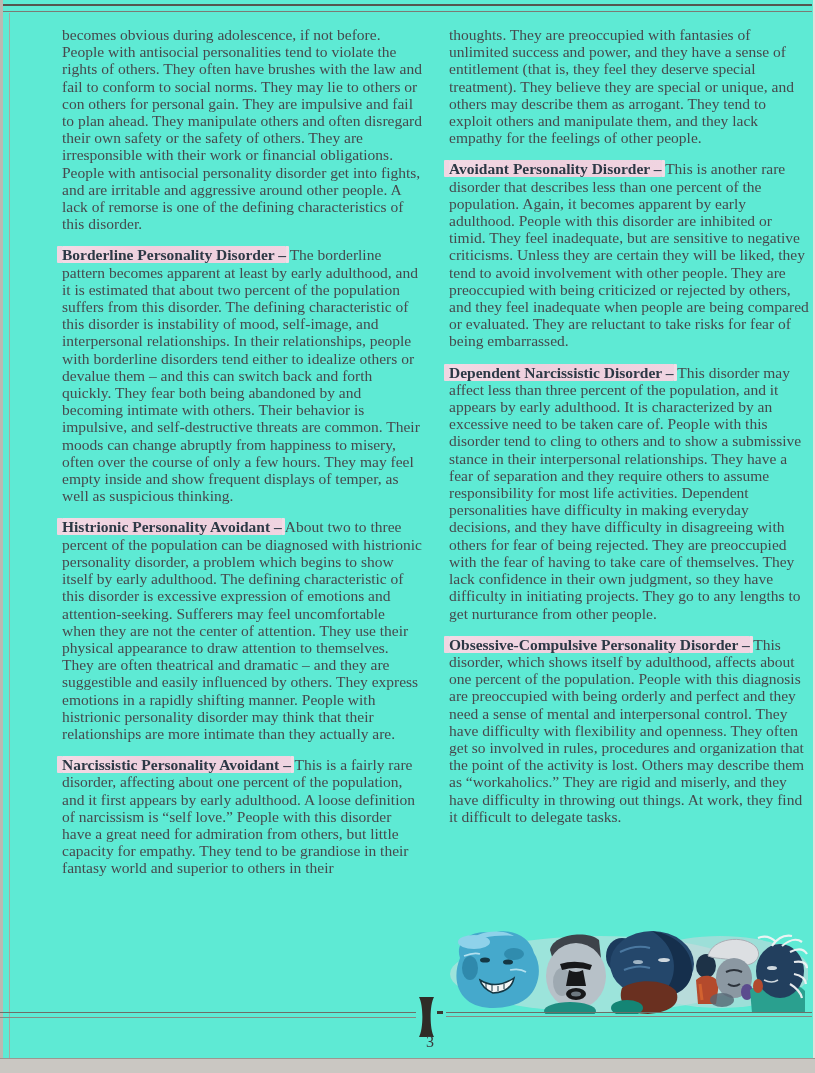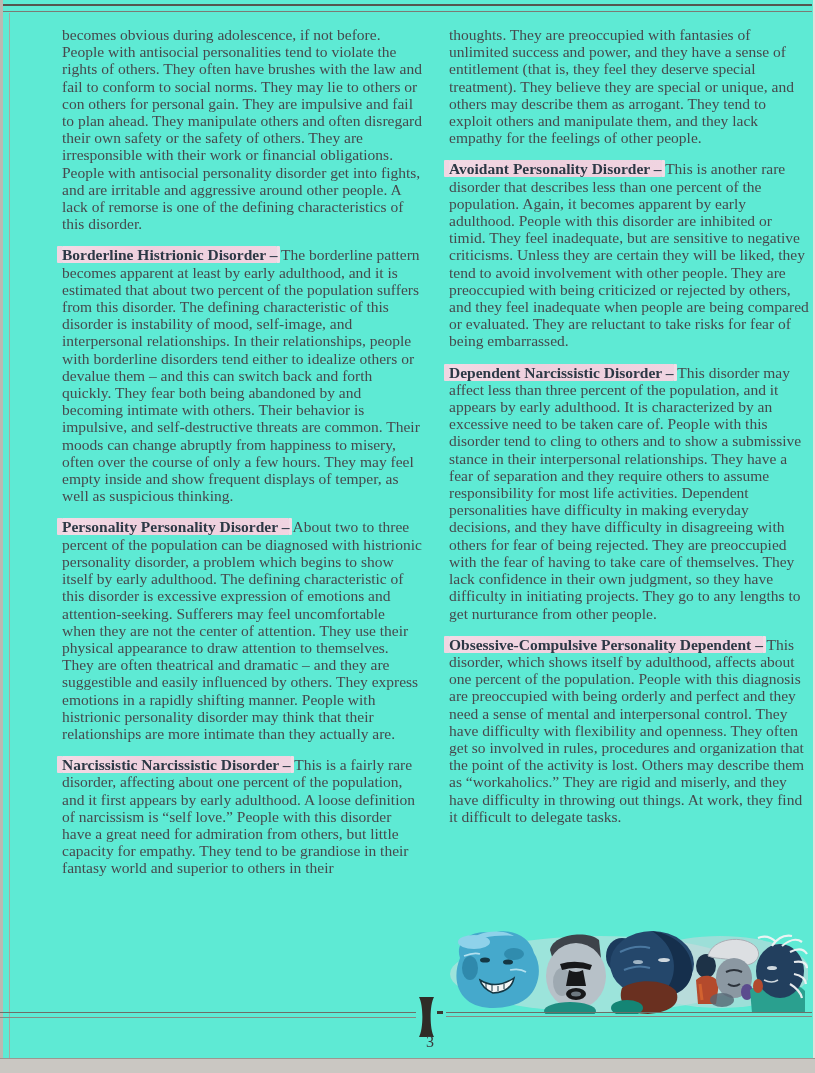--- a/index.html
+++ b/index.html
@@ -53,46 +53,46 @@
   <div class="left-edge"></div>
   <div class="left-rule"></div>
   <div class="right-edge"></div>
 
   <div class="content">
     <div class="col">
       <p class="block">
         <span>becomes obvious during adolescence, if not before. People with antisocial personalities tend to violate the rights of others. They often have brushes with the law and fail to conform to social norms. They may lie to others or con others for personal gain. They are impulsive and fail to plan ahead. They manipulate others and often disregard their own safety or the safety of others. They are irresponsible with their work or financial obligations. People with antisocial personality disorder get into fights, and are irritable and aggressive around other people. A lack of remorse is one of the defining characteristics of this disorder.</span>
       </p>
       <p class="block">
-        <span class="section-heading">Borderline Histrionic Disorder –</span>
+        <span class="section-heading">Borderline Personality Disorder –</span>
         <span>The borderline pattern becomes apparent at least by early adulthood, and it is estimated that about two percent of the population suffers from this disorder. The defining characteristic of this disorder is instability of mood, self-image, and interpersonal relationships. In their relationships, people with borderline disorders tend either to idealize others or devalue them – and this can switch back and forth quickly. They fear both being abandoned by and becoming intimate with others. Their behavior is impulsive, and self-destructive threats are common. Their moods can change abruptly from happiness to misery, often over the course of only a few hours. They may feel empty inside and show frequent displays of temper, as well as suspicious thinking.</span>
       </p>
       <p class="block">
-        <span class="section-heading">Personality Personality Disorder –</span>
+        <span class="section-heading">Histrionic Personality Avoidant –</span>
         <span>About two to three percent of the population can be diagnosed with histrionic personality disorder, a problem which begins to show itself by early adulthood. The defining characteristic of this disorder is excessive expression of emotions and attention-seeking. Sufferers may feel uncomfortable when they are not the center of attention. They use their physical appearance to draw attention to themselves. They are often theatrical and dramatic – and they are suggestible and easily influenced by others. They express emotions in a rapidly shifting manner. People with histrionic personality disorder may think that their relationships are more intimate than they actually are.</span>
       </p>
       <p class="block">
-        <span class="section-heading">Narcissistic Narcissistic Disorder –</span>
+        <span class="section-heading">Narcissistic Personality Avoidant –</span>
         <span>This is a fairly rare disorder, affecting about one percent of the population, and it first appears by early adulthood. A loose definition of narcissism is “self love.” People with this disorder have a great need for admiration from others, but little capacity for empathy. They tend to be grandiose in their fantasy world and superior to others in their</span>
       </p>
     </div>
     <div class="col">
       <p class="block">
         <span>thoughts. They are preoccupied with fantasies of unlimited success and power, and they have a sense of entitlement (that is, they feel they deserve special treatment). They believe they are special or unique, and others may describe them as arrogant. They tend to exploit others and manipulate them, and they lack empathy for the feelings of other people.</span>
       </p>
       <p class="block">
         <span class="section-heading">Avoidant Personality Disorder –</span>
         <span>This is another rare disorder that describes less than one percent of the population. Again, it becomes apparent by early adulthood. People with this disorder are inhibited or timid. They feel inadequate, but are sensitive to negative criticisms. Unless they are certain they will be liked, they tend to avoid involvement with other people. They are preoccupied with being criticized or rejected by others, and they feel inadequate when people are being compared or evaluated. They are reluctant to take risks for fear of being embarrassed.</span>
       </p>
       <p class="block">
         <span class="section-heading">Dependent Narcissistic Disorder –</span>
         <span>This disorder may affect less than three percent of the population, and it appears by early adulthood. It is characterized by an excessive need to be taken care of. People with this disorder tend to cling to others and to show a submissive stance in their interpersonal relationships. They have a fear of separation and they require others to assume responsibility for most life activities. Dependent personalities have difficulty in making everyday decisions, and they have difficulty in disagreeing with others for fear of being rejected. They are preoccupied with the fear of having to take care of themselves. They lack confidence in their own judgment, so they have difficulty in initiating projects. They go to any lengths to get nurturance from other people.</span>
       </p>
       <p class="block">
-        <span class="section-heading">Obsessive-Compulsive Personality Dependent –</span>
+        <span class="section-heading">Obsessive-Compulsive Personality Disorder –</span>
         <span>This disorder, which shows itself by adulthood, affects about one percent of the population. People with this diagnosis are preoccupied with being orderly and perfect and they need a sense of mental and interpersonal control. They have difficulty with flexibility and openness. They often get so involved in rules, procedures and organization that the point of the activity is lost. Others may describe them as “workaholics.” They are rigid and miserly, and they have difficulty in throwing out things. At work, they find it difficult to delegate tasks.</span>
       </p>
     </div>
   </div>
 
   <svg class="illustration" viewBox="0 0 358 88" preserveAspectRatio="none" aria-hidden="true">
 
     <ellipse cx="150" cy="48" rx="150" ry="38" fill="#d9dee1" opacity="0.5"></ellipse>
     <ellipse cx="270" cy="46" rx="90" ry="36" fill="#cfd6da" opacity="0.55"></ellipse>
 

